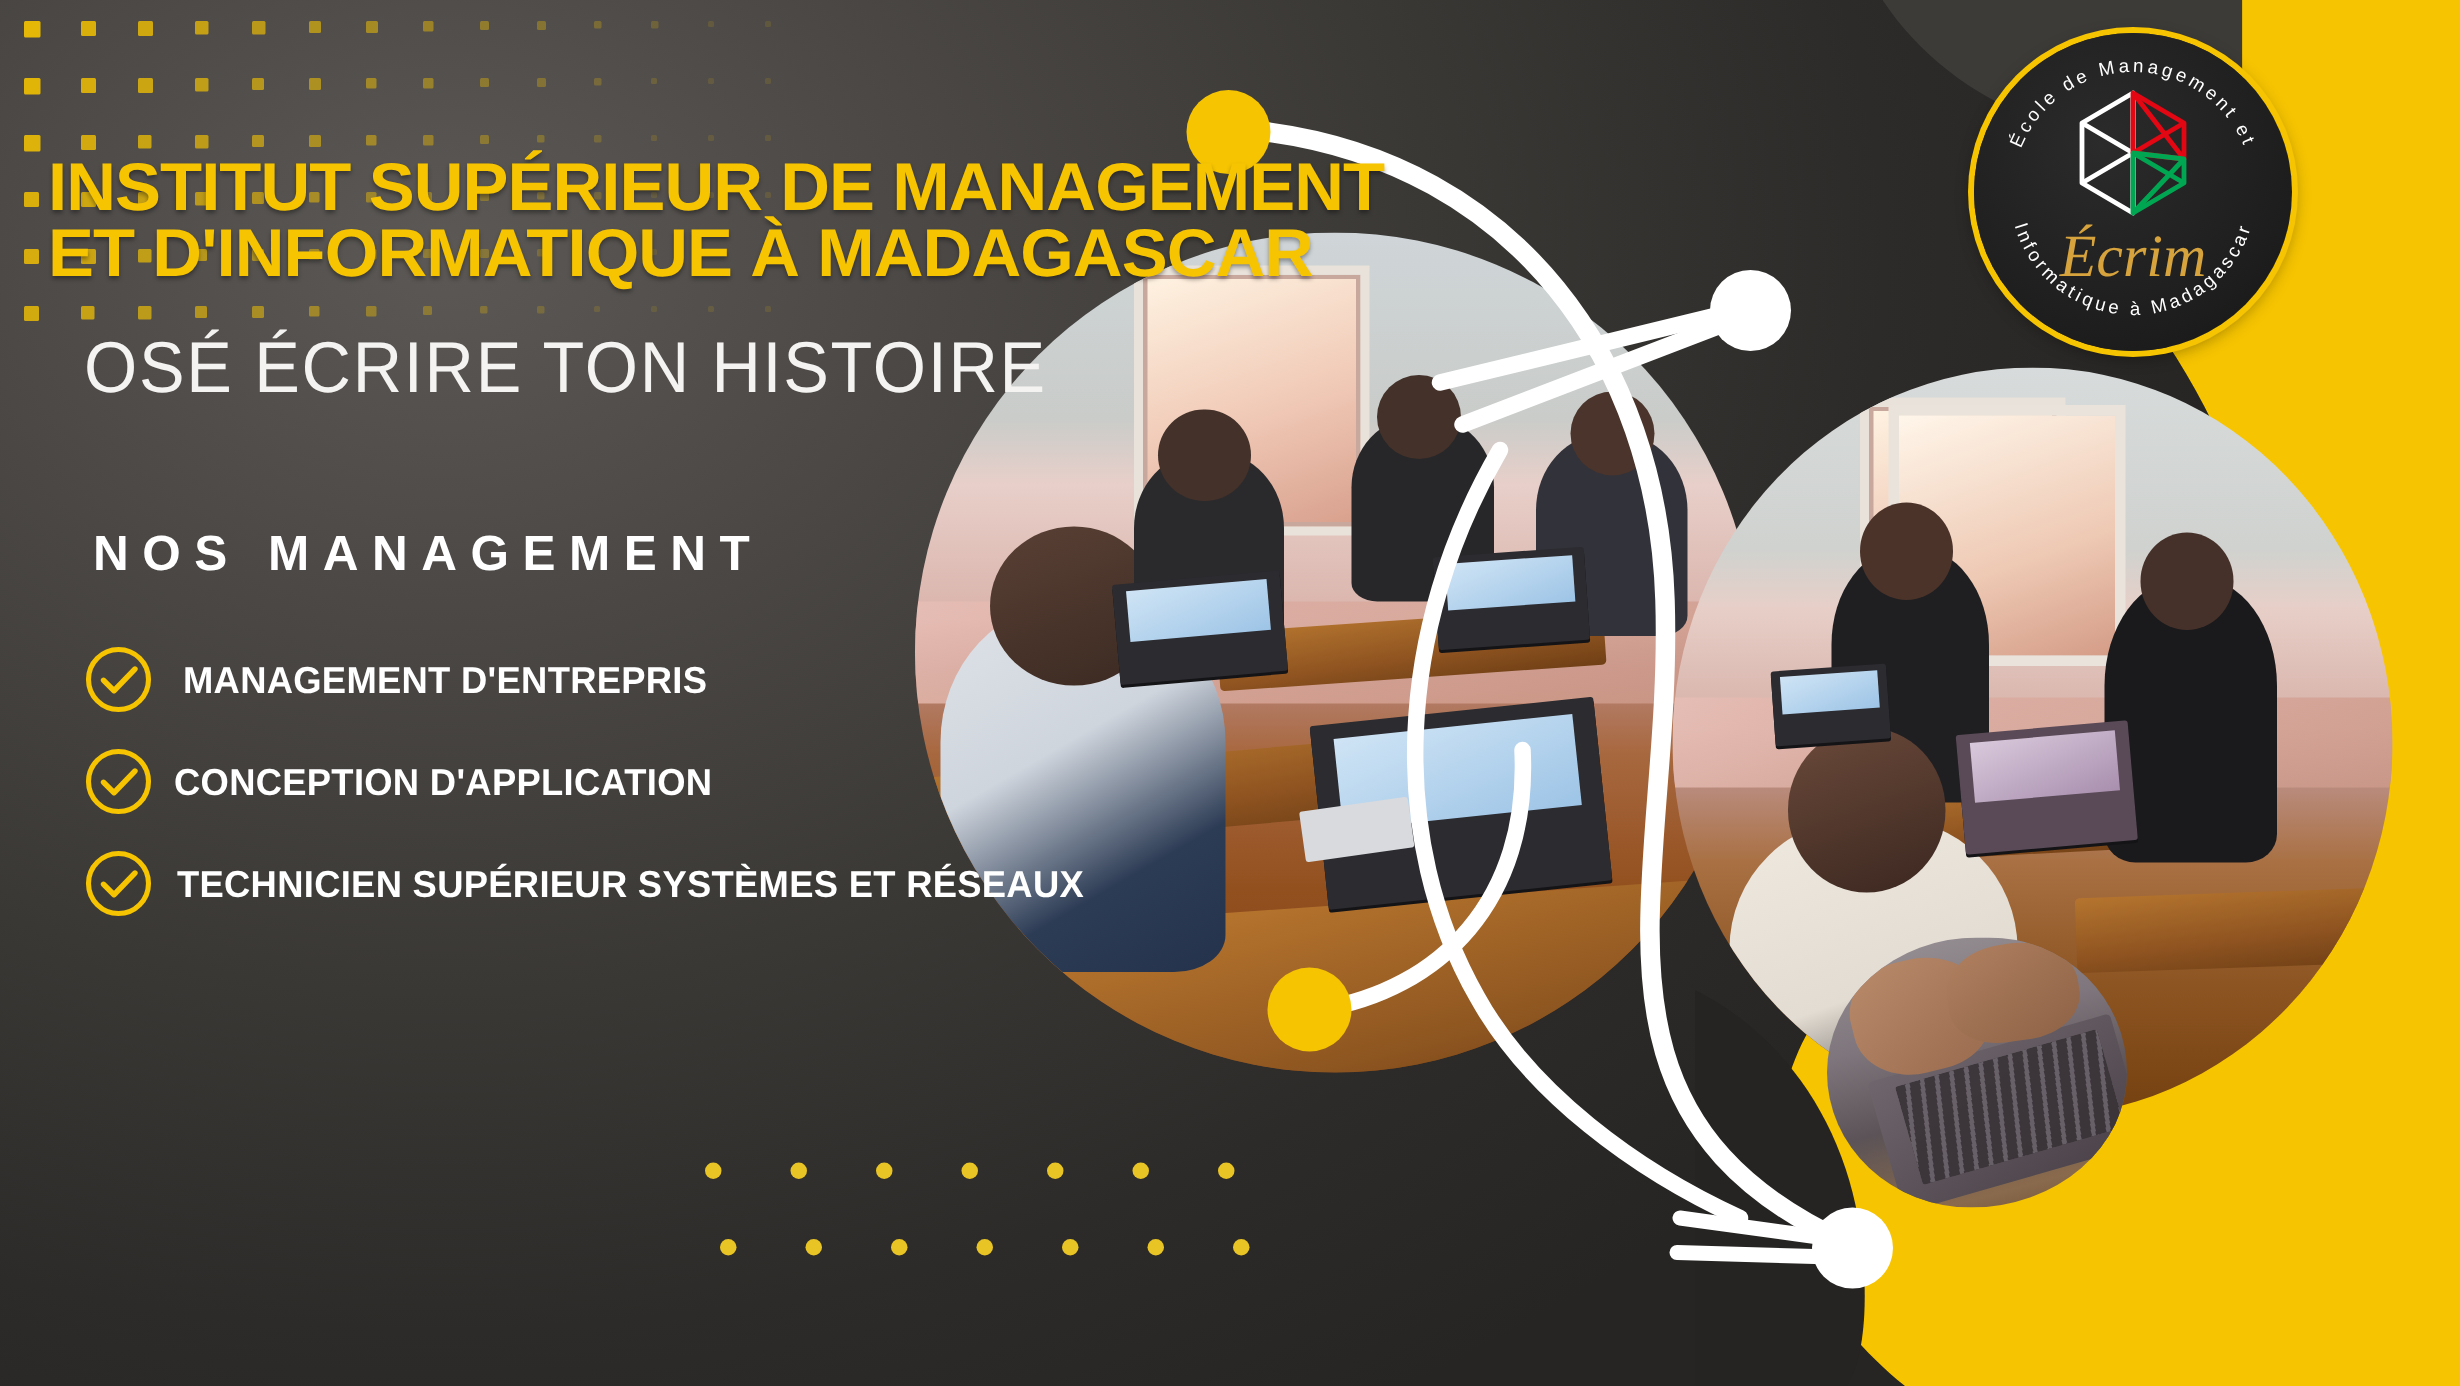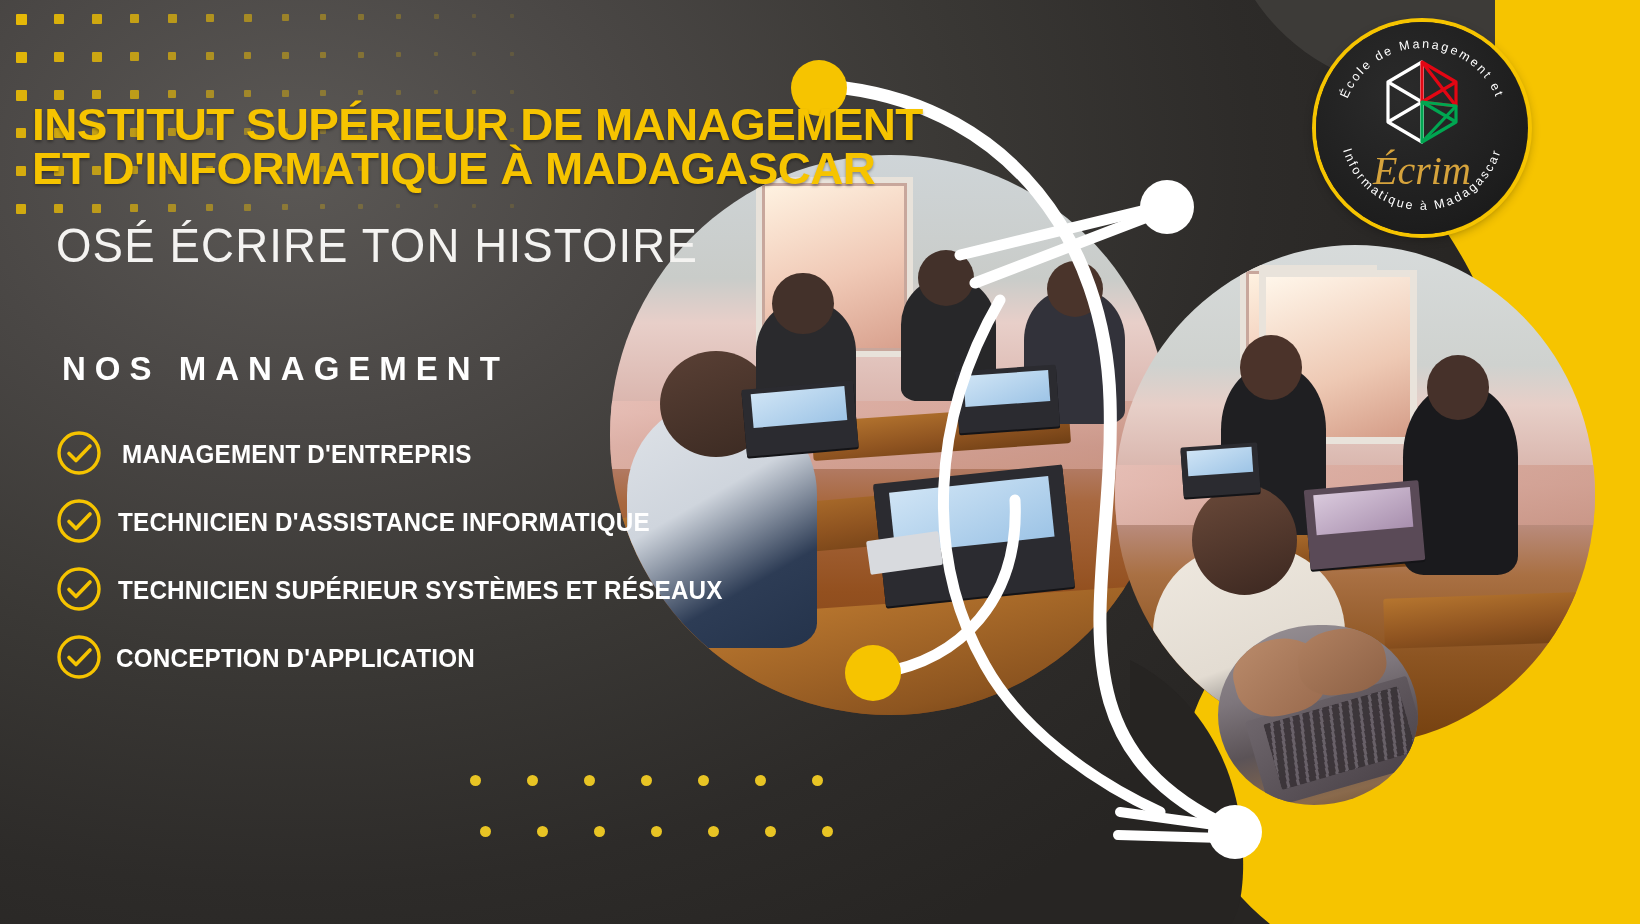--- a/index.html
+++ b/index.html
@@ -365,40 +365,31 @@
         </span>
         <span class="ftext" style="left:66px">MANAGEMENT D'ENTREPRIS</span>
       </div>
       <div class="frow">
         <span class="chk">
           <svg width="46" height="46" viewBox="0 0 46 46">
             <circle cx="23" cy="23" r="20" fill="none" stroke="#F6C400" stroke-width="3.4"></circle>
             <path d="M 13 23.5 L 20 30.5 L 34 16" fill="none" stroke="#F6C400" stroke-width="3.6" stroke-linecap="round" stroke-linejoin="round"></path>
           </svg>
         </span>
-        <span class="ftext" style="left:62px">TECHNICIEN D'ASSISTANCE INFORMATIQUE</span>
+        <span class="ftext" style="left:60px">CONCEPTION D'APPLICATION</span>
       </div>
       <div class="frow">
         <span class="chk">
           <svg width="46" height="46" viewBox="0 0 46 46">
             <circle cx="23" cy="23" r="20" fill="none" stroke="#F6C400" stroke-width="3.4"></circle>
             <path d="M 13 23.5 L 20 30.5 L 34 16" fill="none" stroke="#F6C400" stroke-width="3.6" stroke-linecap="round" stroke-linejoin="round"></path>
           </svg>
         </span>
         <span class="ftext" style="left:62px">TECHNICIEN SUPÉRIEUR SYSTÈMES ET RÉSEAUX</span>
       </div>
-      <div class="frow">
-        <span class="chk">
-          <svg width="46" height="46" viewBox="0 0 46 46">
-            <circle cx="23" cy="23" r="20" fill="none" stroke="#F6C400" stroke-width="3.4"></circle>
-            <path d="M 13 23.5 L 20 30.5 L 34 16" fill="none" stroke="#F6C400" stroke-width="3.6" stroke-linecap="round" stroke-linejoin="round"></path>
-          </svg>
-        </span>
-        <span class="ftext" style="left:60px">CONCEPTION D'APPLICATION</span>
-      </div>
     </div>
 
   <div class="logo">
     <svg viewBox="0 0 212 212">
       <defs>
         <path id="ringTop" d="M 26,106 A 80,80 0 0 1 186,106"></path>
         <path id="ringBot" d="M 24,106 A 82,82 0 0 0 188,106"></path>
       </defs>
 
       <text font-family="'Liberation Sans', sans-serif" font-size="12.5" fill="#ffffff" letter-spacing="2.4">

